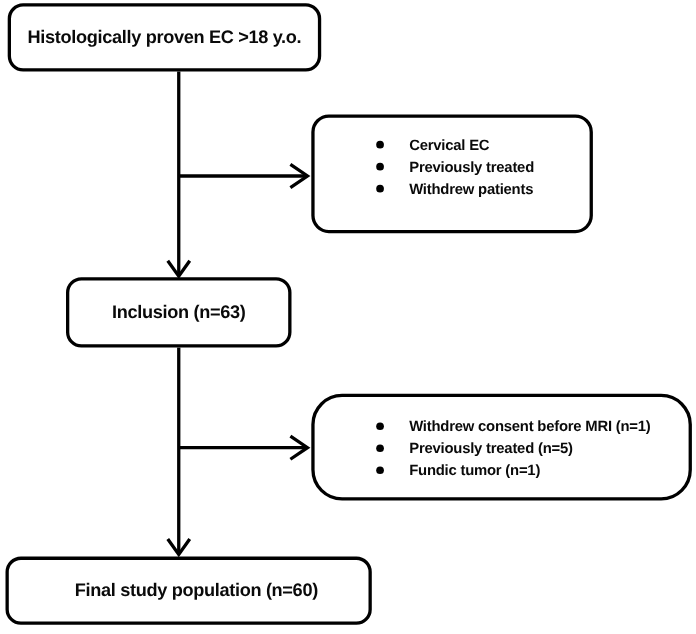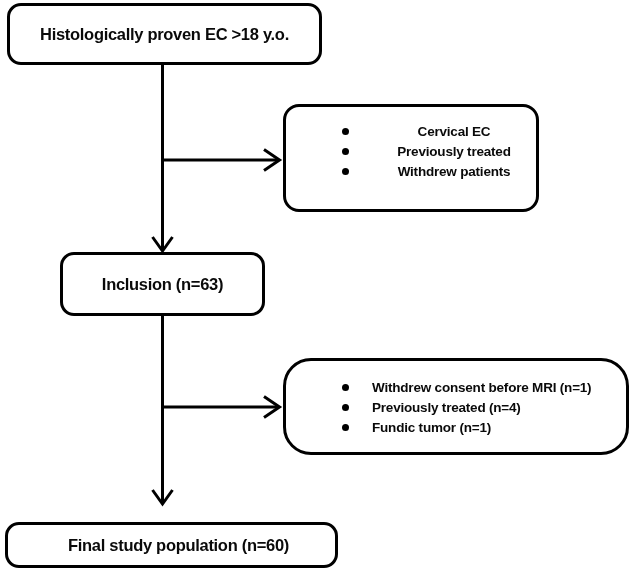--- a/index.html
+++ b/index.html
@@ -36,32 +36,32 @@
     display: flex;
     align-items: center;
     justify-content: center;
   }
   .node-label {
     font-weight: bold;
     font-size: 16.5px;
     letter-spacing: -0.3px;
     white-space: nowrap;
   }
-  #box-top        { left: 7px;   top: 3px;   width: 315px; height: 62px;  }
+  #box-top        { left: 7px;   top: 3px;   width: 285px; height: 62px;  }
   #box-exclusion-1{ left: 283px; top: 104px; width: 256px; height: 108px; border-radius: 16px; }
   #box-inclusion  { left: 60px;  top: 252px; width: 205px; height: 64px;  }
   #box-exclusion-2{ left: 283px; top: 358px; width: 346px; height: 97px;  border-radius: 28px; }
-  #box-final      { left: 5px;   top: 522px; width: 333px; height: 46px; padding-left: 14px;  }
+  #box-final      { left: 5px;   top: 506px; width: 333px; height: 62px; padding-left: 14px;  }
 
   ul.bullet-list {
     list-style: none;
     margin: 0;
     padding: 0;
   }
-  #box-exclusion-1 ul.bullet-list { padding-top: 15px; text-align: center; }
+  #box-exclusion-1 ul.bullet-list { padding-top: 15px; }
   #box-exclusion-2 ul.bullet-list { padding-top: 17px; }
   ul.bullet-list li {
     position: relative;
     height: 20px;
     line-height: 20px;
     padding-left: 86px;
     font-weight: bold;
     font-size: 13.5px;
     letter-spacing: -0.2px;
     white-space: nowrap;
@@ -118,21 +118,21 @@
   </div>
 
   <div class="node" id="box-exclusion-2">
     <ul class="bullet-list">
       <li>
         <span class="bullet-dot"></span>
         <span>Withdrew consent before MRI (n=1)</span>
       </li>
       <li>
         <span class="bullet-dot"></span>
-        <span>Previously treated (n=4)</span>
+        <span>Previously treated (n=5)</span>
       </li>
       <li>
         <span class="bullet-dot"></span>
         <span>Fundic tumor (n=1)</span>
       </li>
     </ul>
   </div>
 
   <div class="node label-node" id="box-final">
     <span class="node-label">Final study population (n=60)</span>

